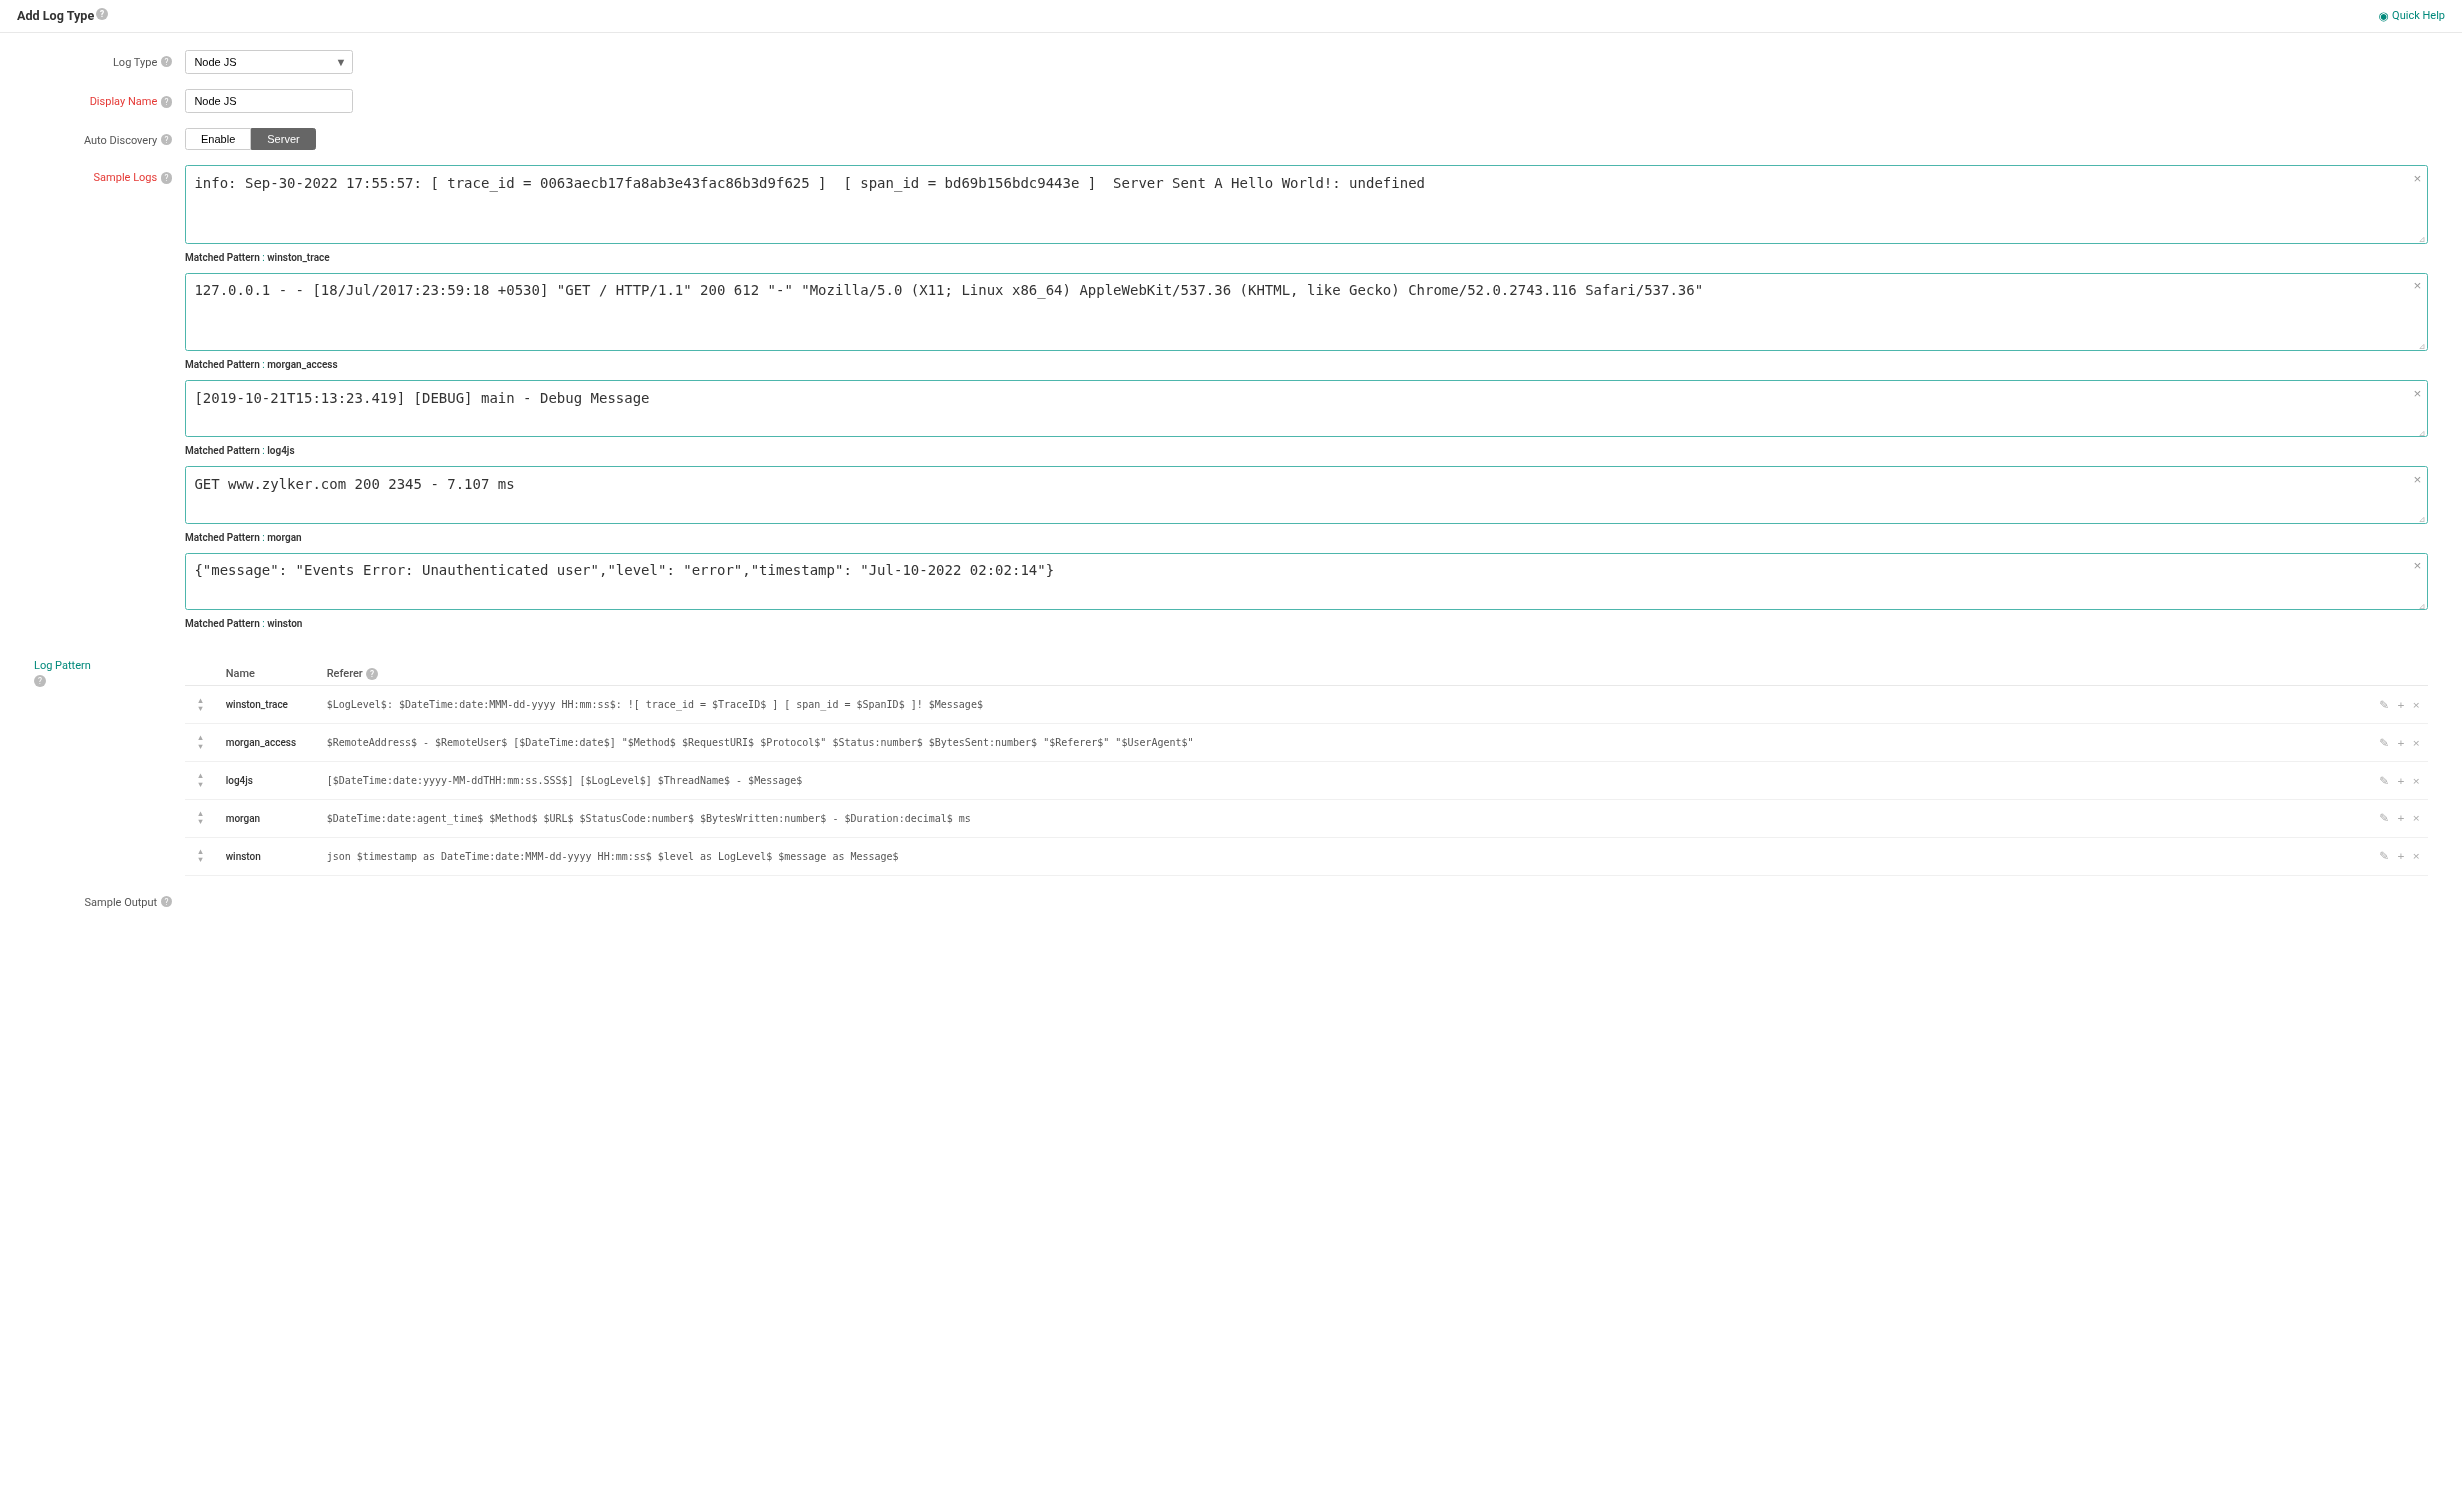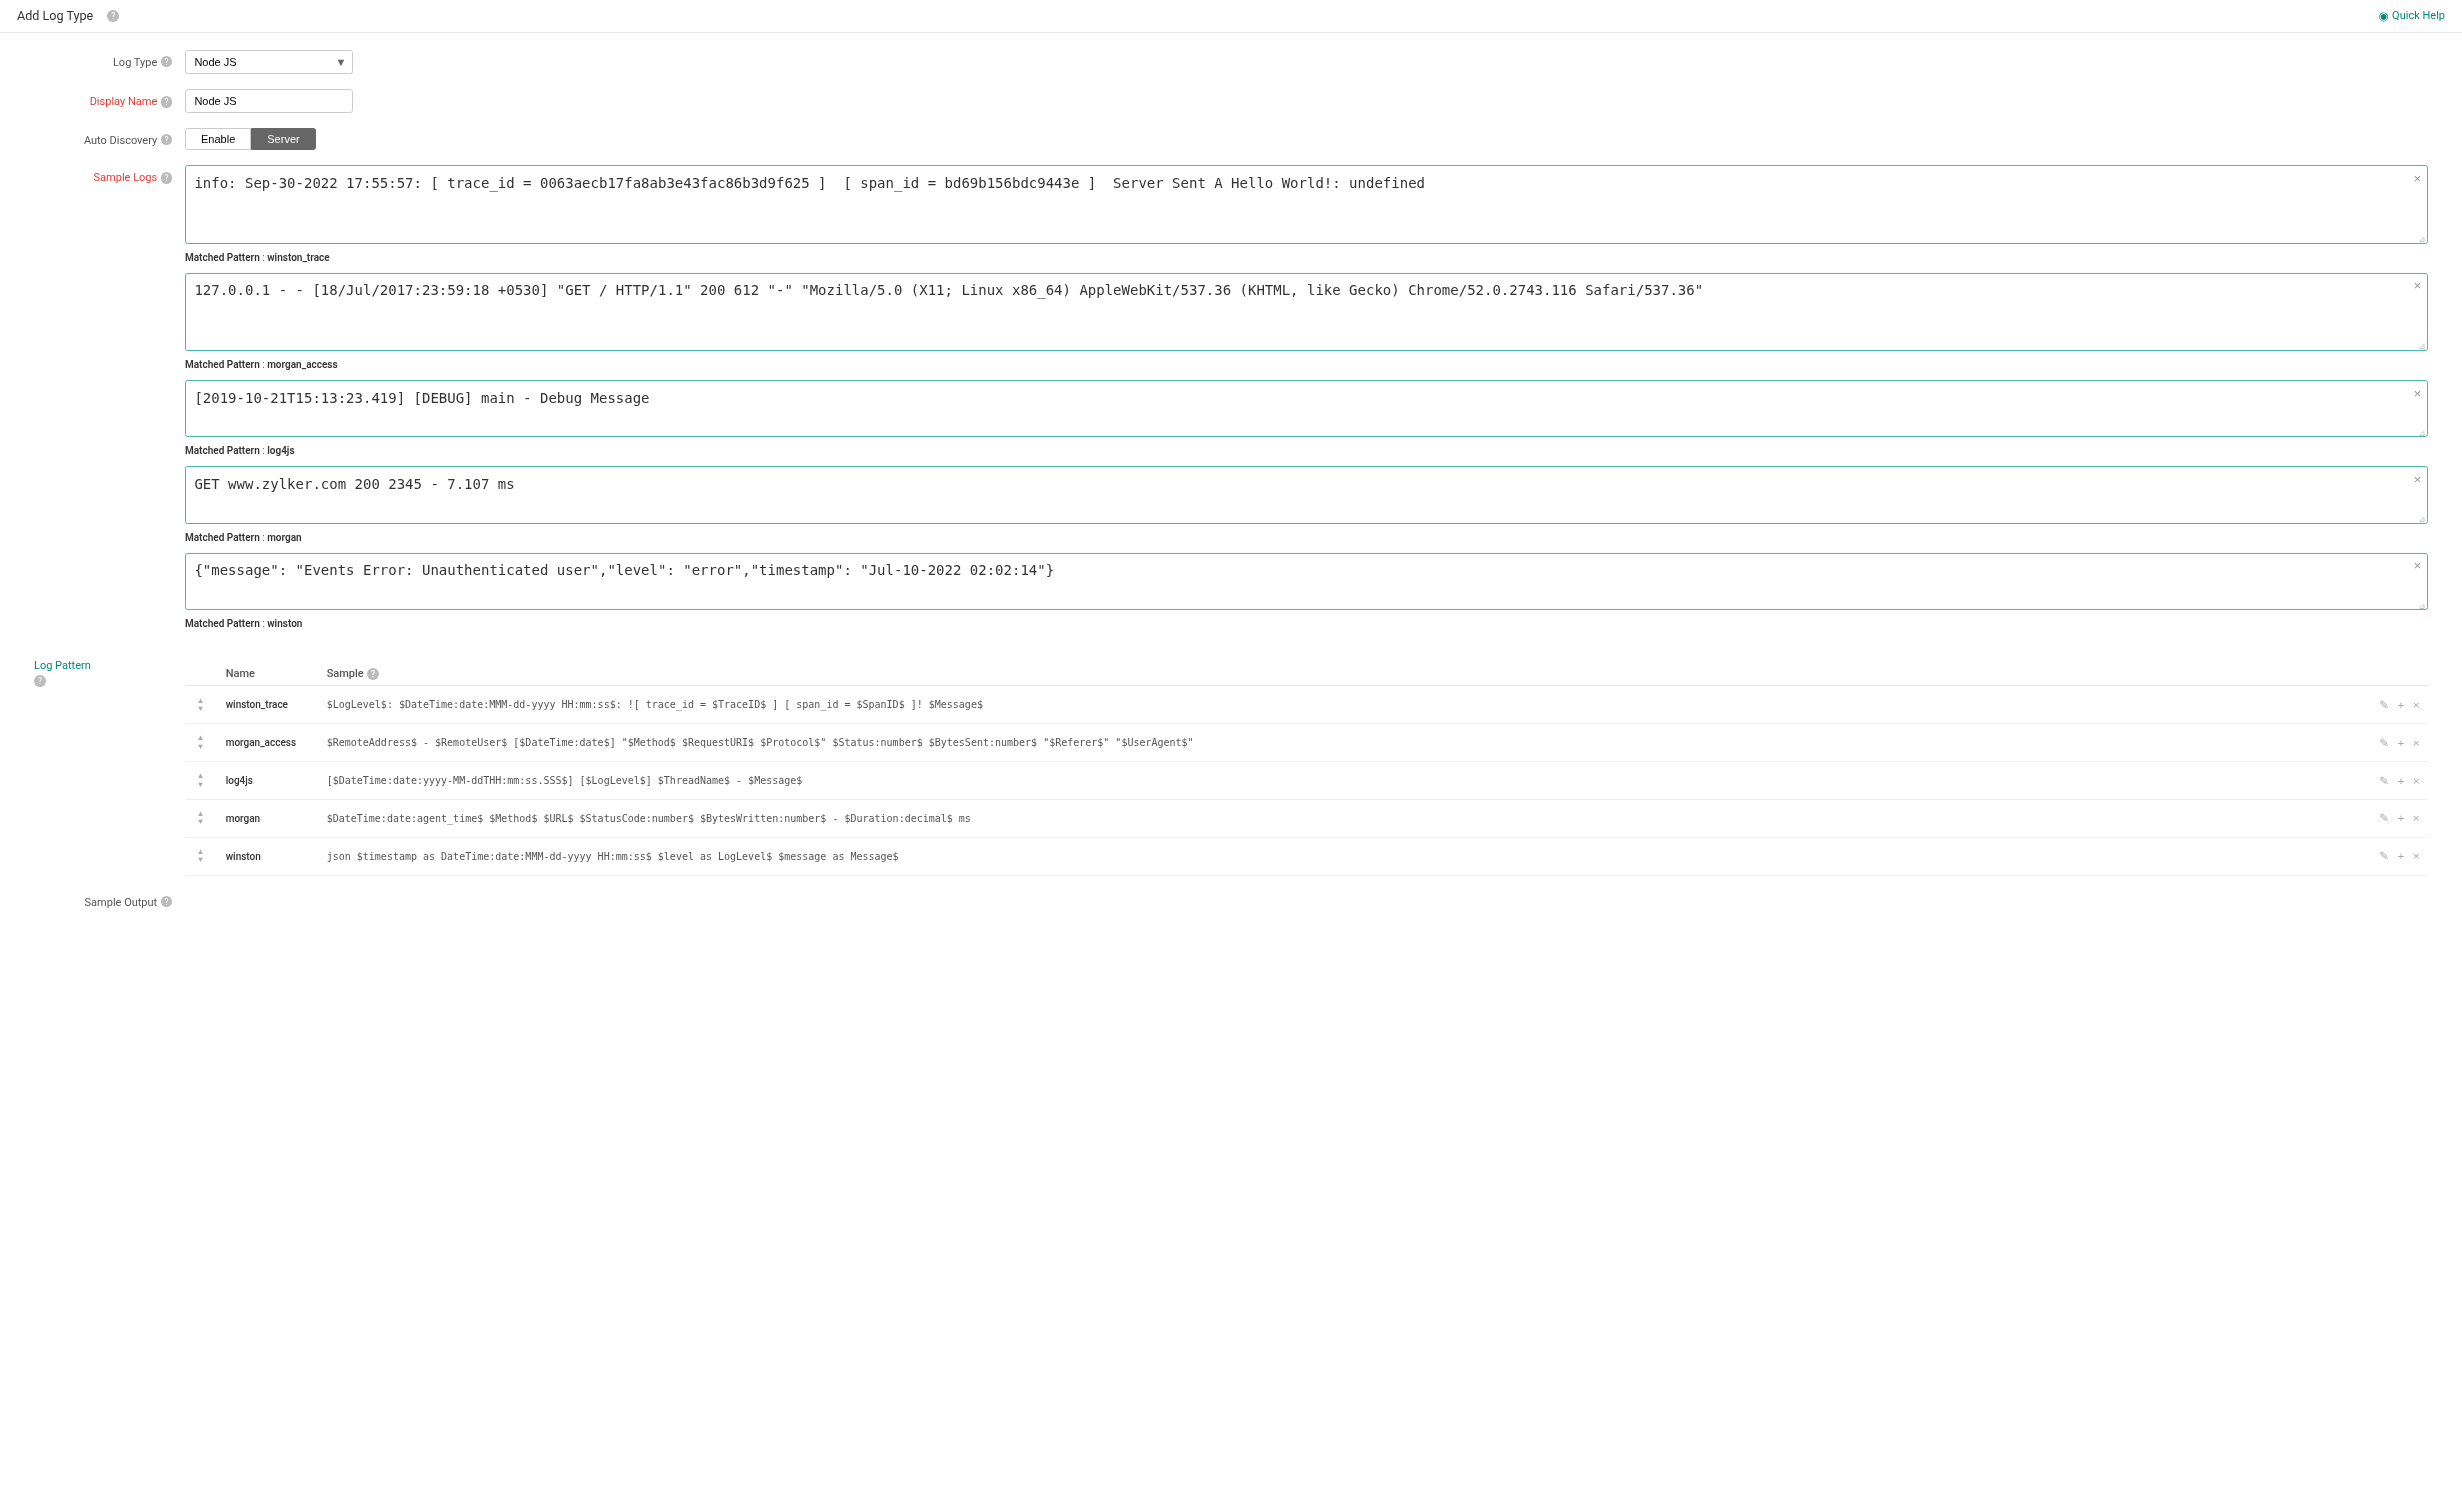--- a/index.html
+++ b/index.html
@@ -11,25 +11,25 @@
     }
     .page-header {
       display: flex;
       justify-content: space-between;
       align-items: center;
       padding: 8.4px 17px;
       border-bottom: 0.8px solid #e8e8e8;
     }
     .page-title {
       font-size: 12.6px;
-      font-weight: 400;
+      font-weight: 700;
       color: #333;
       display: flex;
-      align-items: center;
-      gap: 14px;
+      align-items: flex-start;
+      gap: 2px;
     }
     .quick-help-link {
       color: #00897b;
       font-size: 11px;
       cursor: pointer;
       display: flex;
       align-items: center;
       gap: 3.4px;
       text-decoration: none;
     }
@@ -386,21 +386,21 @@
     <div class="form-control log-pattern-section">
       <table class="pattern-table">
         <thead>
           <tr>
             <th style="width:34px;"></th>
             <th>
               <span>Name</span>
             </th>
             <th>
               <div class="pattern-th-wrap">
-                <span>Sample</span>
+                <span>Referer</span>
                 <span class="question-icon">?</span>
               </div>
             </th>
             <th style="width:67px;"></th>
           </tr>
         </thead>
         <tbody>
 
           <tr>
             <td>

